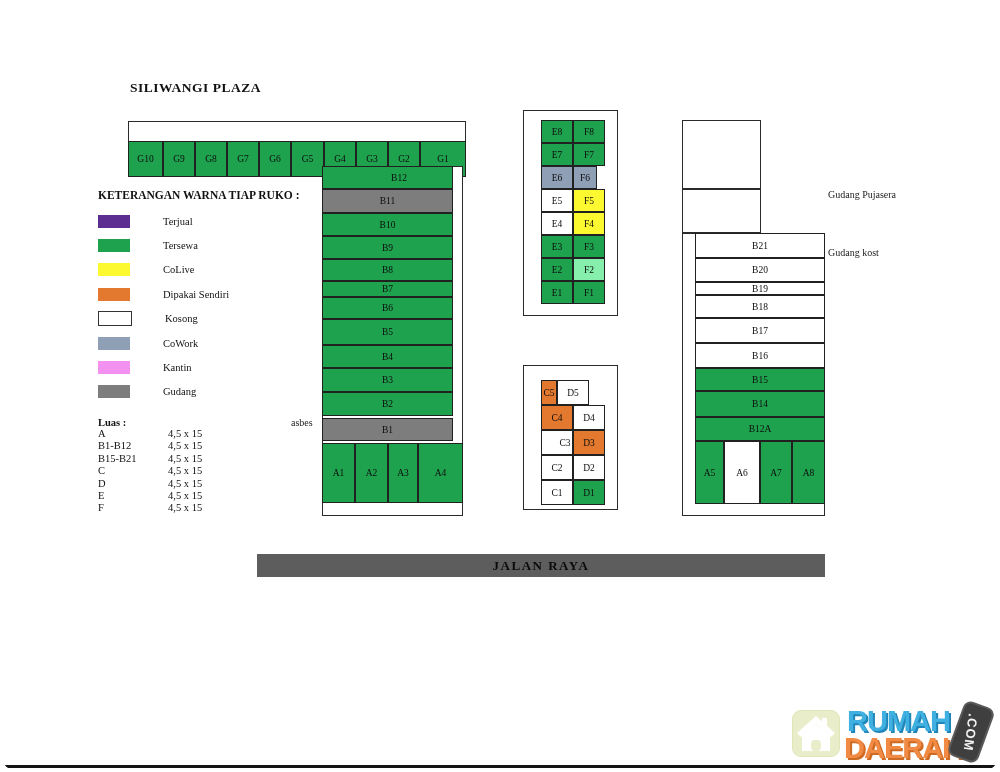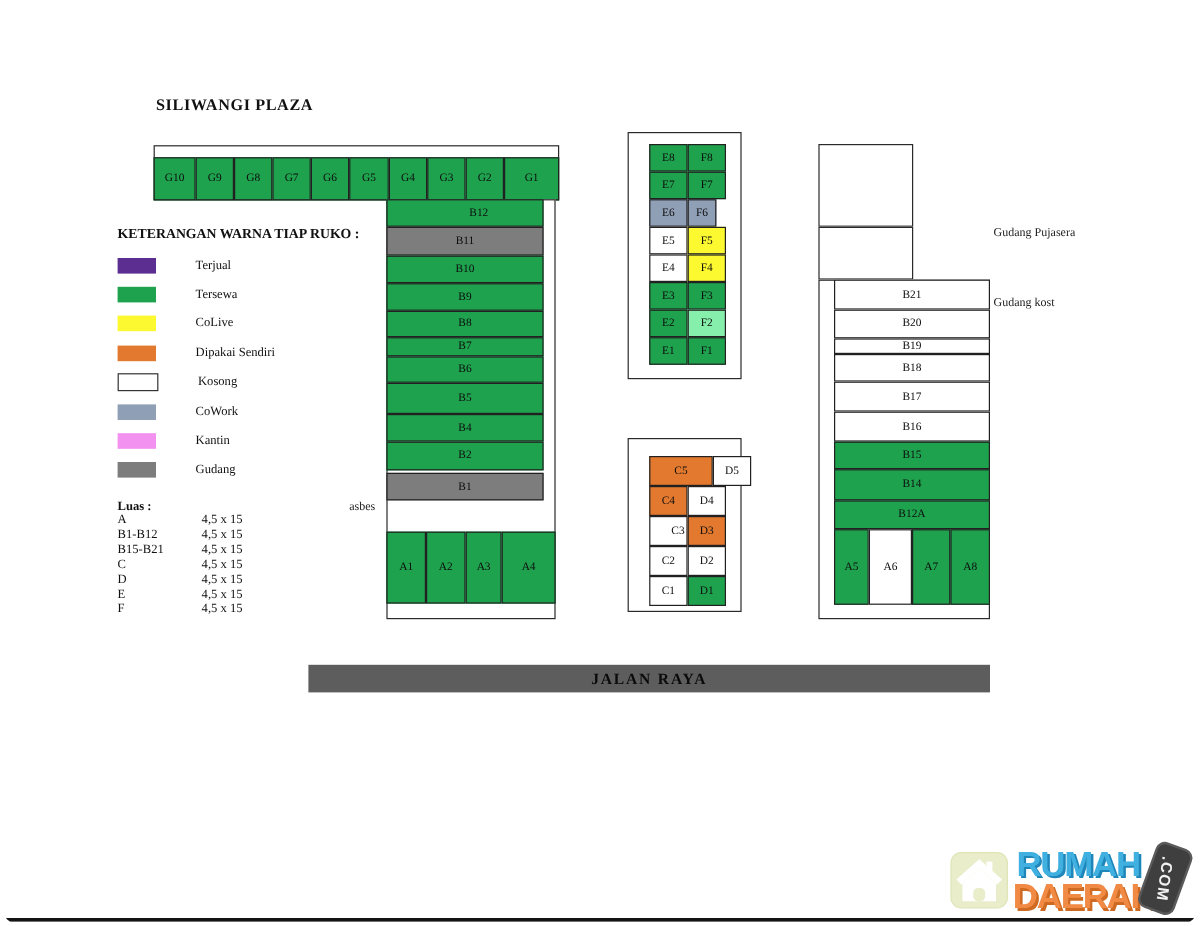--- a/index.html
+++ b/index.html
@@ -38,21 +38,21 @@
 </style>
 </head>
 <body>
 
 <div class="canvas">
 
   <div class="abs page-title" style="left:130px;top:80px;">SILIWANGI PLAZA</div>
 
   <div class="abs outline" style="left:128px;top:121px;width:338px;height:46px;"></div>
 
-  <div class="abs frow" id="g-row" style="left:128px;top:131px;width:338px;height:36px;">
+  <div class="abs frow" id="g-row" style="left:128px;top:141px;width:338px;height:36px;">
       <div class="cell" style="background: rgb(31, 162, 78); width: 35px; height: 100%;">G10</div>
       <div class="cell" style="background: rgb(31, 162, 78); width: 32px; height: 100%;">G9</div>
       <div class="cell" style="background: rgb(31, 162, 78); width: 32px; height: 100%;">G8</div>
       <div class="cell" style="background: rgb(31, 162, 78); width: 32px; height: 100%;">G7</div>
       <div class="cell" style="background: rgb(31, 162, 78); width: 32px; height: 100%;">G6</div>
       <div class="cell" style="background: rgb(31, 162, 78); width: 33px; height: 100%;">G5</div>
       <div class="cell" style="background: rgb(31, 162, 78); width: 32px; height: 100%;">G4</div>
       <div class="cell" style="background: rgb(31, 162, 78); width: 32px; height: 100%;">G3</div>
       <div class="cell" style="background: rgb(31, 162, 78); width: 32px; height: 100%;">G2</div>
       <div class="cell" style="background: rgb(31, 162, 78); width: 44px; height: 100%; flex: 1 1 0%;">G1</div>
@@ -62,20 +62,21 @@
   <div class="abs fcol" id="b-col" style="left:322px;top:166px;width:131px;">
       <div class="cell" style="background: rgb(31, 162, 78); height: 23px; width: 100%; padding-left: 23px;">B12</div>
       <div class="cell" style="background: rgb(125, 125, 125); height: 24px; width: 100%;">B11</div>
       <div class="cell" style="background: rgb(31, 162, 78); height: 23px; width: 100%;">B10</div>
       <div class="cell" style="background: rgb(31, 162, 78); height: 23px; width: 100%;">B9</div>
       <div class="cell" style="background: rgb(31, 162, 78); height: 22px; width: 100%;">B8</div>
       <div class="cell" style="background: rgb(31, 162, 78); height: 16px; width: 100%;">B7</div>
       <div class="cell" style="background: rgb(31, 162, 78); height: 22px; width: 100%;">B6</div>
       <div class="cell" style="background: rgb(31, 162, 78); height: 26px; width: 100%;">B5</div>
       <div class="cell" style="background: rgb(31, 162, 78); height: 23px; width: 100%;">B4</div>
+      <div class="cell" style="background: rgb(31, 162, 78); height: 24px; width: 100%;">B3</div>
       <div class="cell" style="background: rgb(31, 162, 78); height: 24px; width: 100%;">B2</div>
       <div class="cell" style="background: rgb(125, 125, 125); height: 23px; margin-top: 2px; width: 100%;">B1</div>
     </div>
 
   <div class="abs frow" id="a-row-left" style="left:322px;top:443px;width:141px;height:60px;">
       <div class="cell" style="background: rgb(31, 162, 78); width: 33px; height: 100%;">A1</div>
       <div class="cell" style="background: rgb(31, 162, 78); width: 33px; height: 100%;">A2</div>
       <div class="cell" style="background: rgb(31, 162, 78); width: 30px; height: 100%;">A3</div>
       <div class="cell" style="background: rgb(31, 162, 78); width: 45px; height: 100%; flex: 1 1 0%;">A4</div>
     </div>
@@ -112,21 +113,21 @@
       </div>
       <div class="grow">
         <div class="cell" style="background: rgb(31, 162, 78); width: 32px; height: 23px;">E1</div>
         <div class="cell" style="background: rgb(31, 162, 78); width: 32px; height: 23px;">F1</div>
       </div>
     </div>
 
   <div class="abs outline" style="left:523px;top:365px;width:95px;height:145px;"></div>
   <div class="abs fcol" id="cd-grid" style="left:541px;top:380px;">
       <div class="grow">
-        <div class="cell" style="background: rgb(226, 121, 46); width: 53px; height: 25px;">C5</div>
+        <div class="cell" style="background: rgb(226, 121, 46); width: 16px; height: 25px;">C5</div>
         <div class="cell" style="background: rgb(255, 255, 255); width: 32px; height: 25px;">D5</div>
       </div>
       <div class="grow">
         <div class="cell" style="background: rgb(226, 121, 46); width: 32px; height: 25px;">C4</div>
         <div class="cell" style="background: rgb(255, 255, 255); width: 32px; height: 25px;">D4</div>
       </div>
       <div class="grow">
         <div class="cell" style="background: rgb(255, 255, 255); width: 32px; height: 25px; padding-left: 16px;">C3</div>
         <div class="cell" style="background: rgb(226, 121, 46); width: 32px; height: 25px;">D3</div>
       </div>

